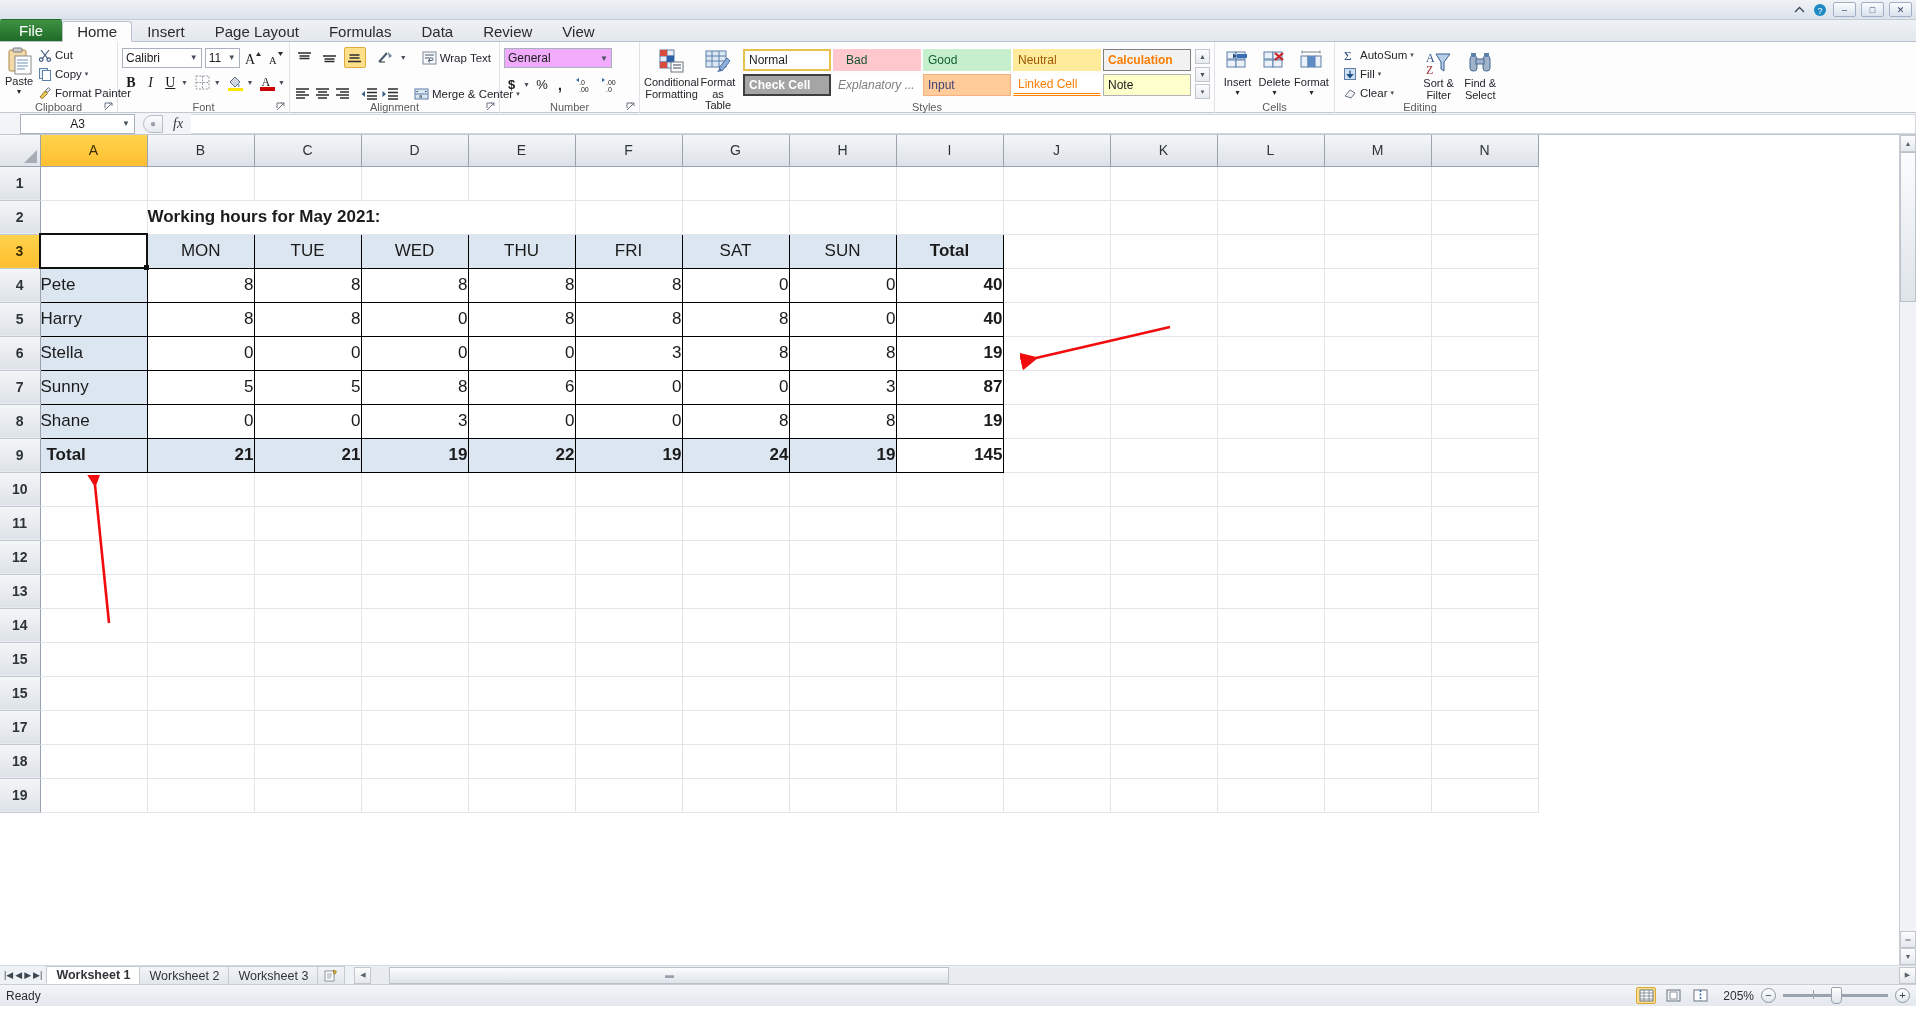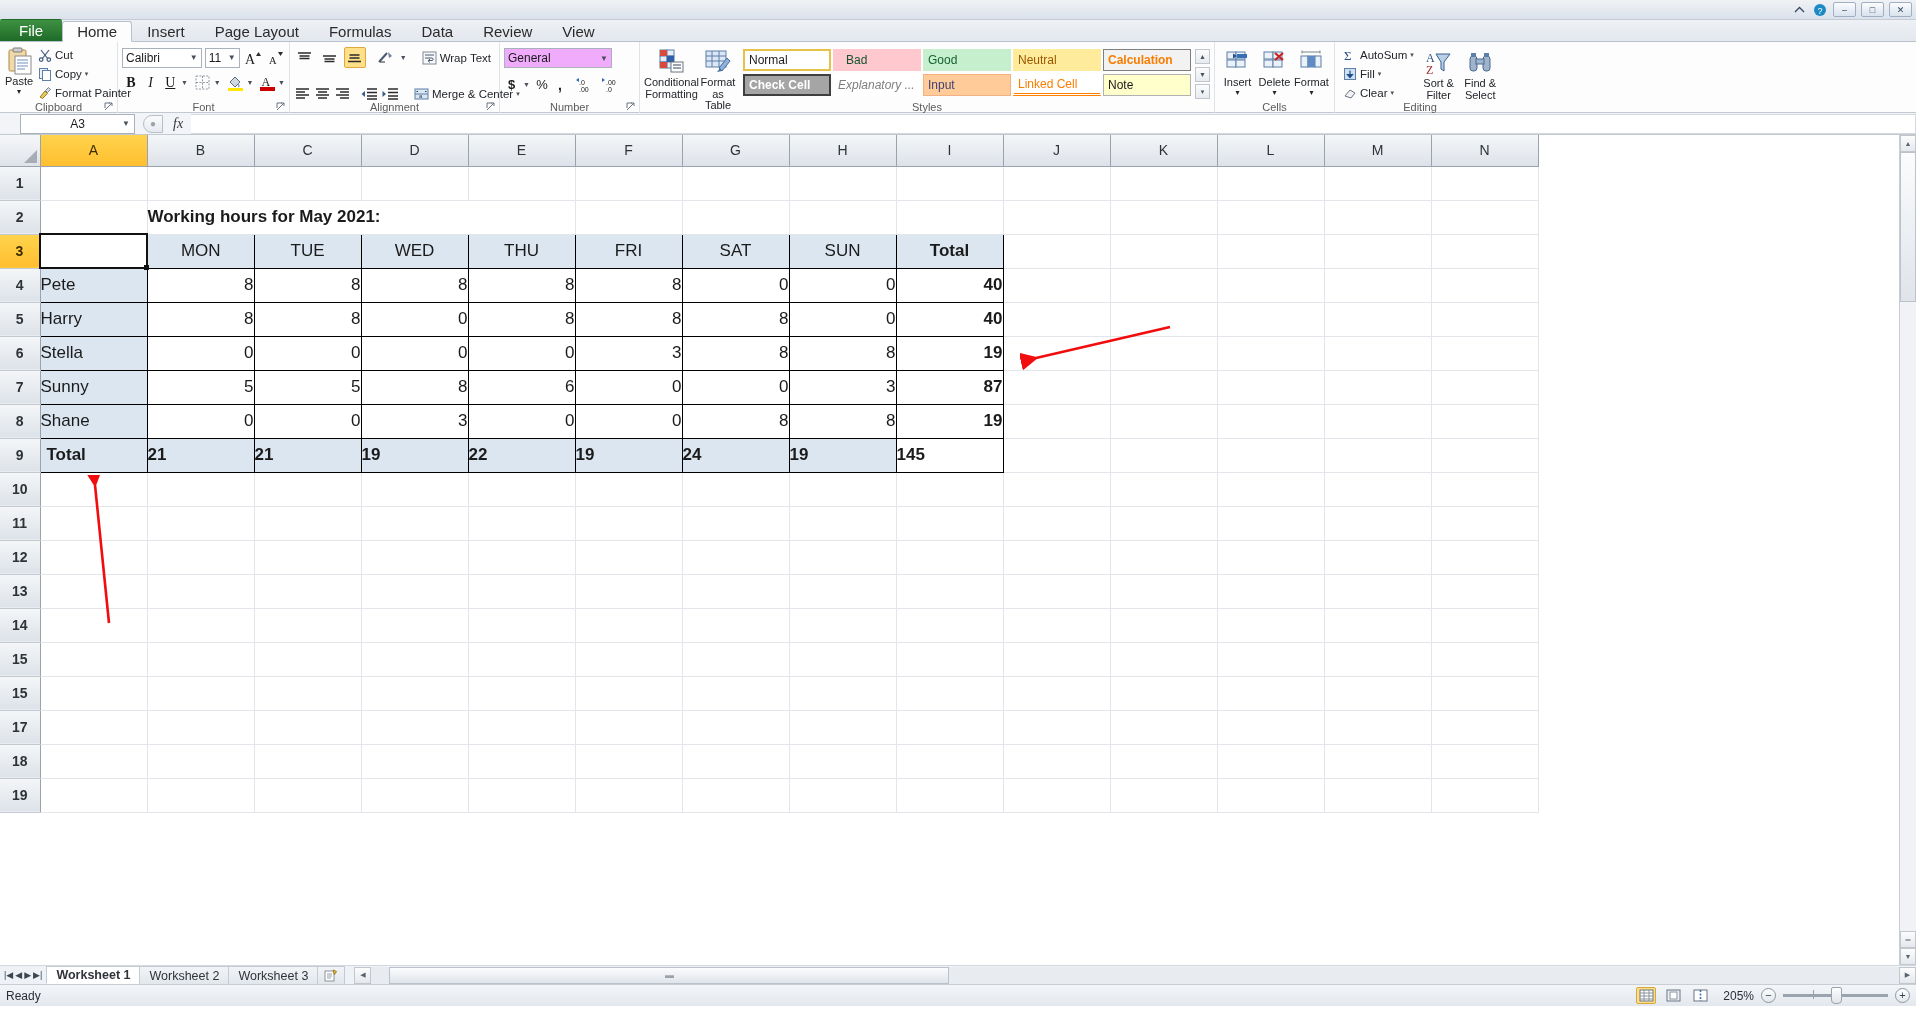--- a/index.html
+++ b/index.html
@@ -149,21 +149,21 @@
             font-size:17px; vertical-align:middle; padding:0 5px; background:#fff; }
 
   
   .t-hdr { background:#dce6f1; border:1px solid #000; font-size:17px; text-align:center; }
   .t-hdr.bold { font-weight:bold; }
   .t-name { background:#dce6f1; border:1px solid #000; font-size:17px; text-align:left; padding-left:6px; }
   .t-data { background:#ffffff; border:1px solid #000; font-size:17px; text-align:right; padding-right:6px; }
   .t-total-col { background:#ffffff; border:1px solid #000; font-weight:bold; font-size:17px;
                  text-align:right; padding-right:6px; }
   .t-total-row { background:#dce6f1; border:1px solid #000; font-weight:bold; font-size:17px;
-                 padding-right:6px; }
+                 text-align:right; padding-right:6px; }
   .t-total-row.lbl { text-align:left; padding-left:6px; }
   .title-cell { font-size:19px; font-weight:bold; white-space:nowrap; padding-left:6px; }
 
   
   .selcell { position:relative; background:#fff; border:2px solid #111 !important; }
   .selcell:after { content:""; position:absolute; right:-3px; bottom:-3px;
                    width:5px; height:5px; background:#111; }
 
   
   .anno { position:absolute; pointer-events:none; }

